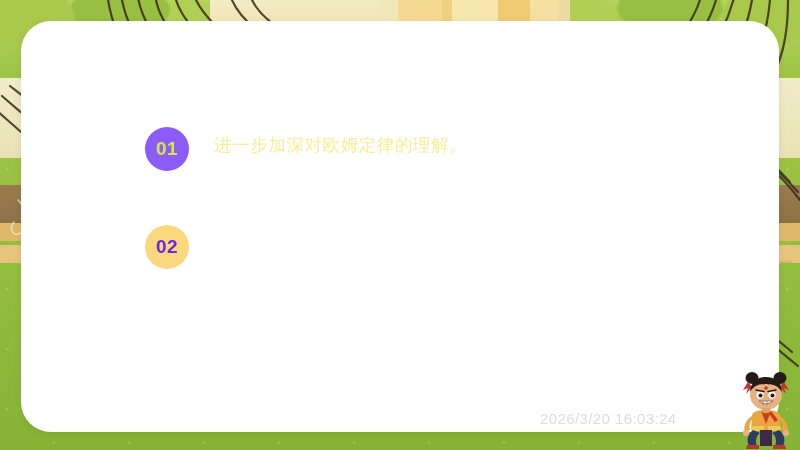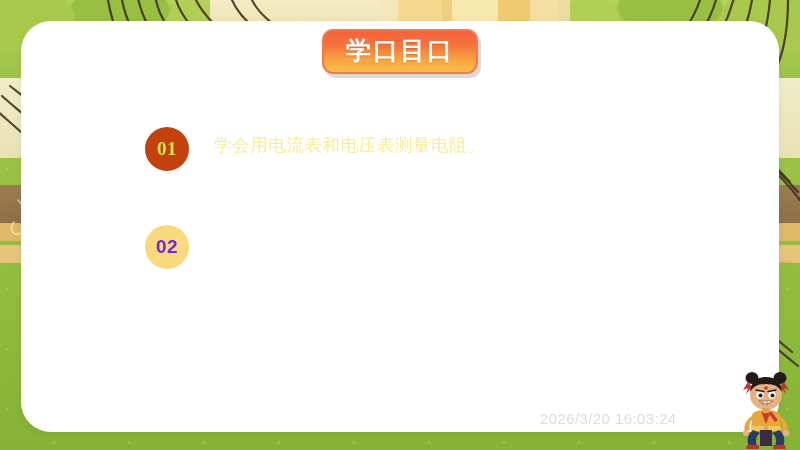--- a/index.html
+++ b/index.html
@@ -172,23 +172,22 @@
     border-radius: 50%;
     display: flex;
     align-items: center;
     justify-content: center;
     font-size: 19px;
     font-weight: bold;
     letter-spacing: 0.5px;
     margin-top: 2px;
   }
   .badge-teal {
-    background: #c2410c;
+    background: #8b5cf6;
     color: #d4e84a;
-    font-family: Liberation Serif, serif;
   }
   .badge-amber {
     background: #fad87e;
     color: #6d28d9;
   }
   .bullet-text {
     flex: 1 1 auto;
     margin-left: 25px;
     color: #f7ee94;
     font-size: 17.5px;
@@ -280,31 +279,28 @@
         <path d="M744,262 L792,262"></path>
         <path d="M744,282 L790,282"></path>
         <path d="M746,236 L746,292"></path>
         <path d="M772,232 L772,296"></path>
       </g>
     </svg>
   </div>
 
   <div class="card"></div>
 
-  <div class="title-badge">
-    <div class="title-text">学口目口</div>
-  </div>
 
   <div class="bullets">
 
     <div class="bullet">
       <div class="bullet-badge badge-teal">
         <span>01</span>
       </div>
-      <div class="bullet-text">学会用电流表和电压表测量电阻。</div>
+      <div class="bullet-text">进一步加深对欧姆定律的理解。</div>
     </div>
 
     <div class="bullet">
       <div class="bullet-badge badge-amber">
         <span>02</span>
       </div>
     </div>
 
   </div>
 

